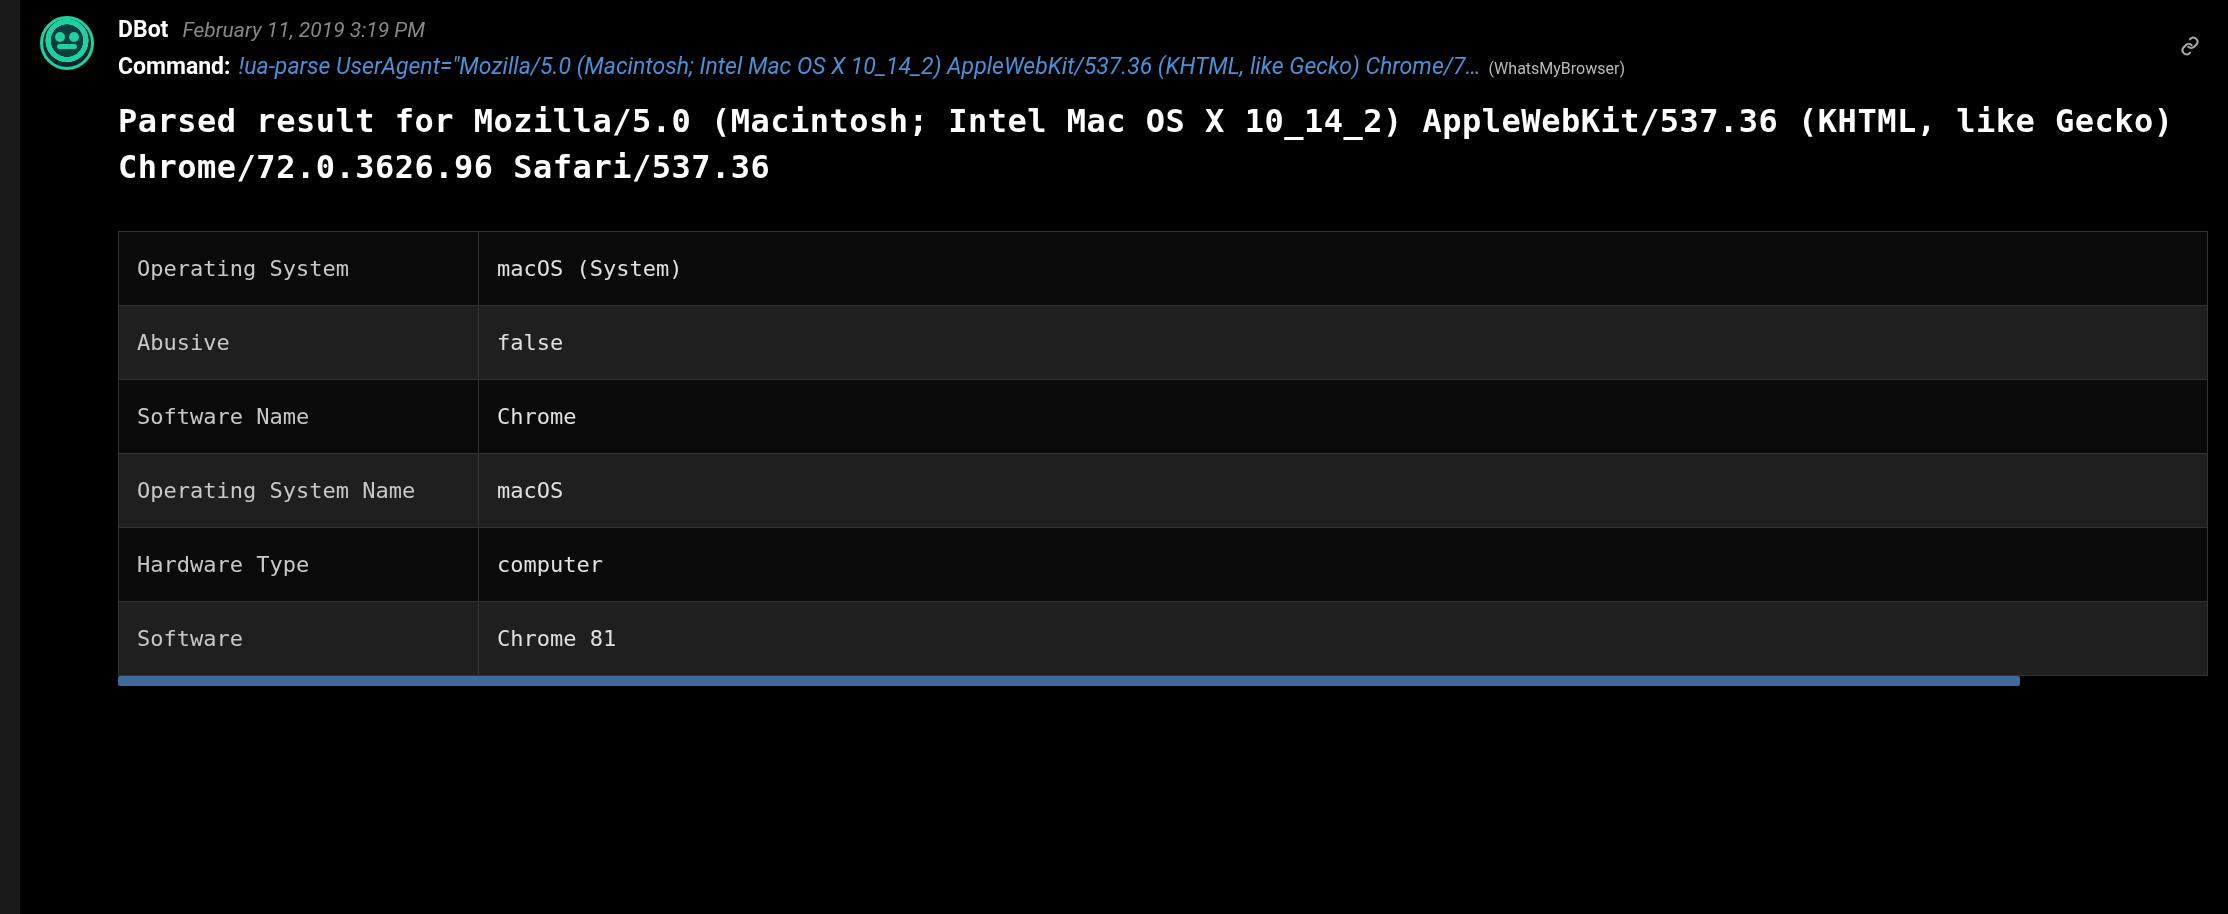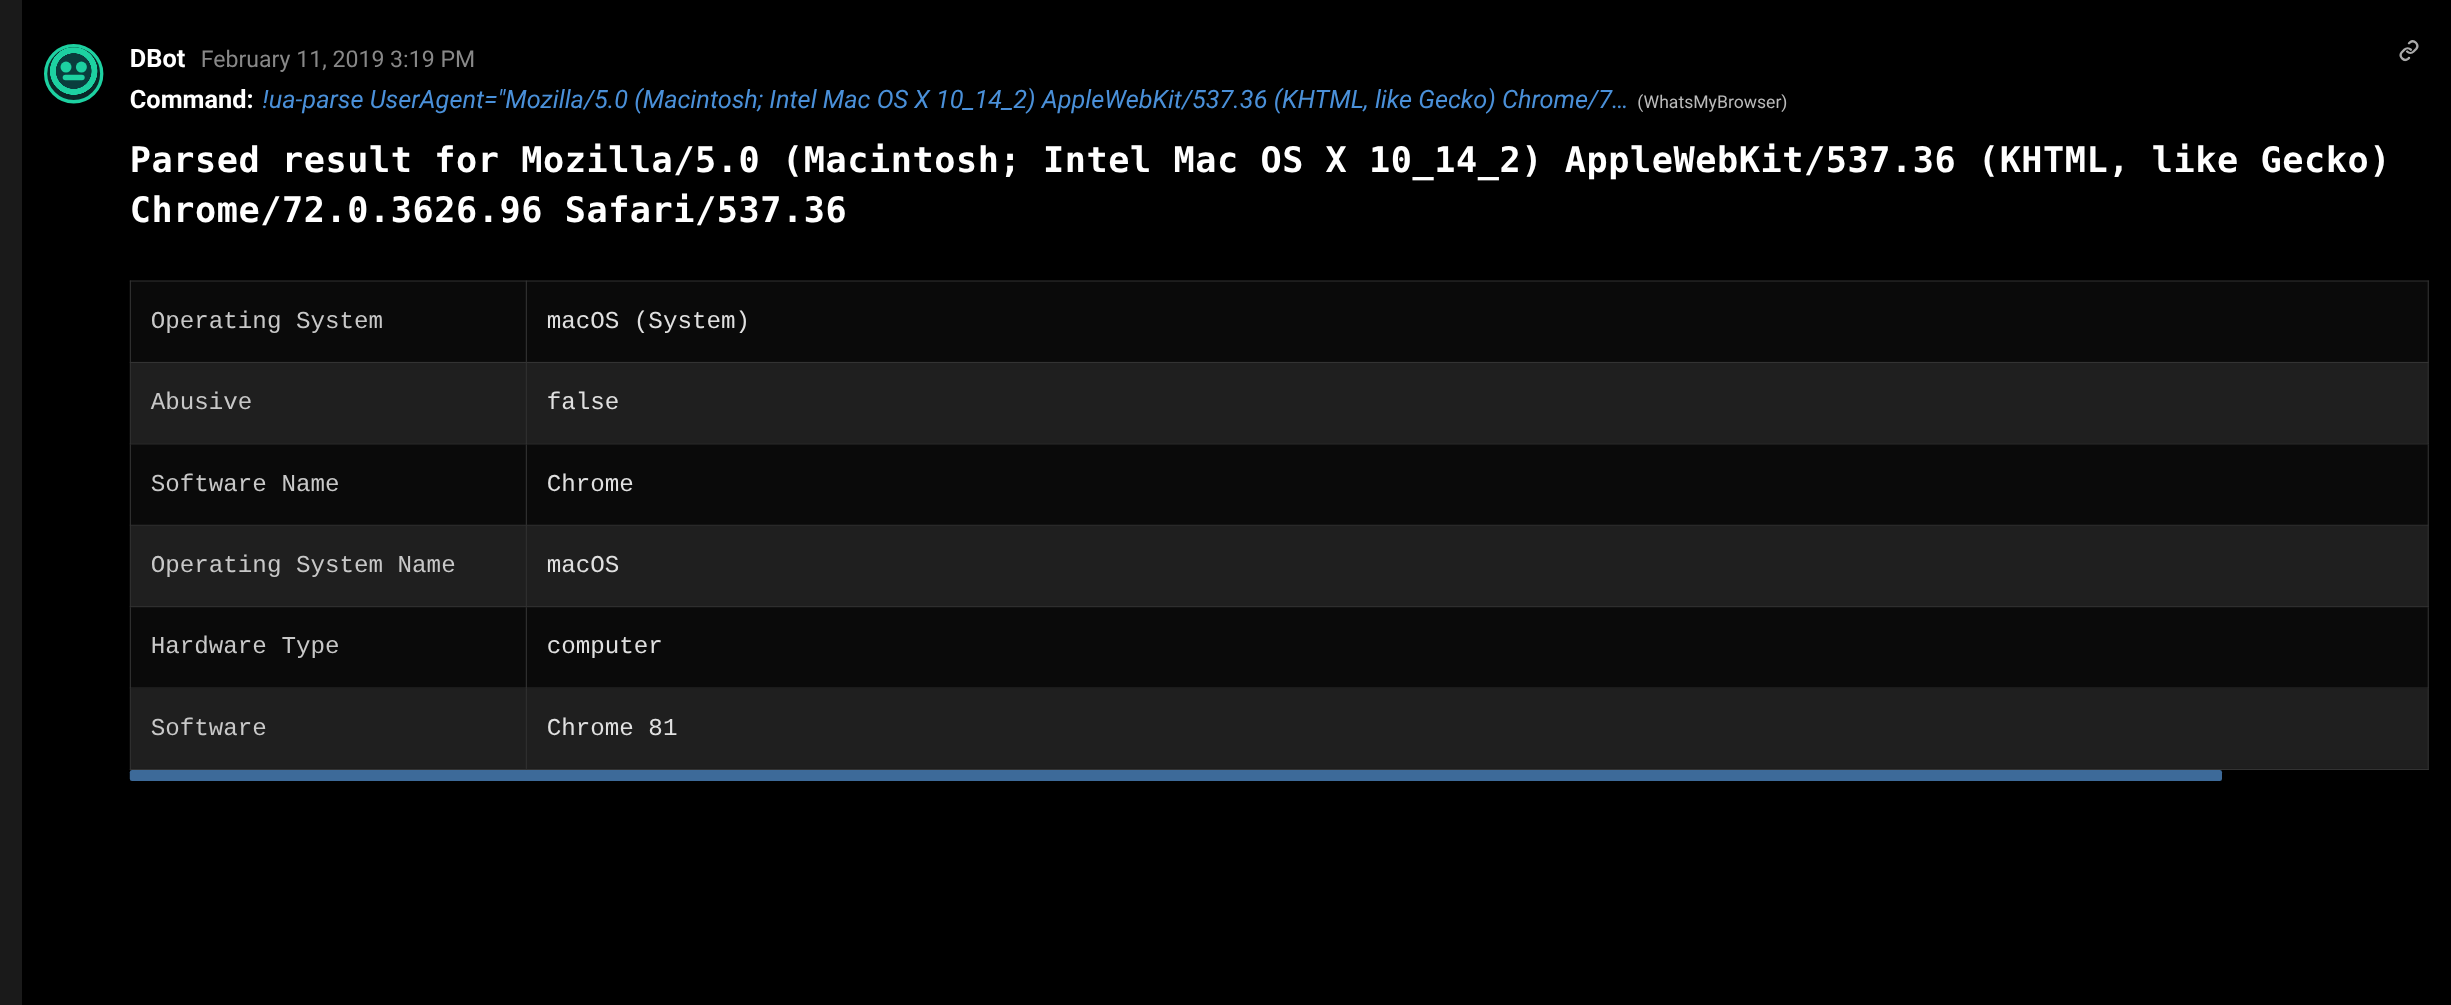--- a/index.html
+++ b/index.html
@@ -12,21 +12,21 @@
     display: flex;
     overflow: hidden;
   }
   .sidebar {
     width: 20px;
     background: #1a1a1a;
     flex-shrink: 0;
   }
   .main {
     flex: 1;
-    padding: 40px 20px 20px 20px;
+    padding: 16px 20px 20px 20px;
     position: relative;
   }
   .header-row {
     display: flex;
     align-items: flex-start;
   }
   .avatar {
     width: 54px;
     height: 54px;
     border-radius: 50%;
@@ -67,20 +67,21 @@
     display: flex;
     align-items: baseline;
     gap: 14px;
   }
   .bot-name {
     font-weight: 700;
     font-size: 23px;
     color: #fff;
   }
   .timestamp {
+    font-style: italic;
     font-size: 21px;
     color: #888;
   }
   .link-icon {
     position: absolute;
     top: 36px;
     right: 28px;
     color: #aaa;
     font-size: 20px;
   }
@@ -124,21 +125,20 @@
     font-size: 22px;
     table-layout: fixed;
   }
   .ptable col.keycol { width: 360px; }
   .ptable td {
     padding: 24px 18px;
     border: 1px solid #333;
     color: #e0e0e0;
     white-space: nowrap;
     overflow: hidden;
-    font-family: Liberation Mono, monospace;
   }
   .ptable tr:nth-child(odd) td { background: #0a0a0a; }
   .ptable tr:nth-child(even) td { background: #1f1f1f; }
   .ptable td.key {
     color: #c8c8c8;
   }
   .hscroll {
     margin-top: 0;
     height: 10px;
     background: #000;

